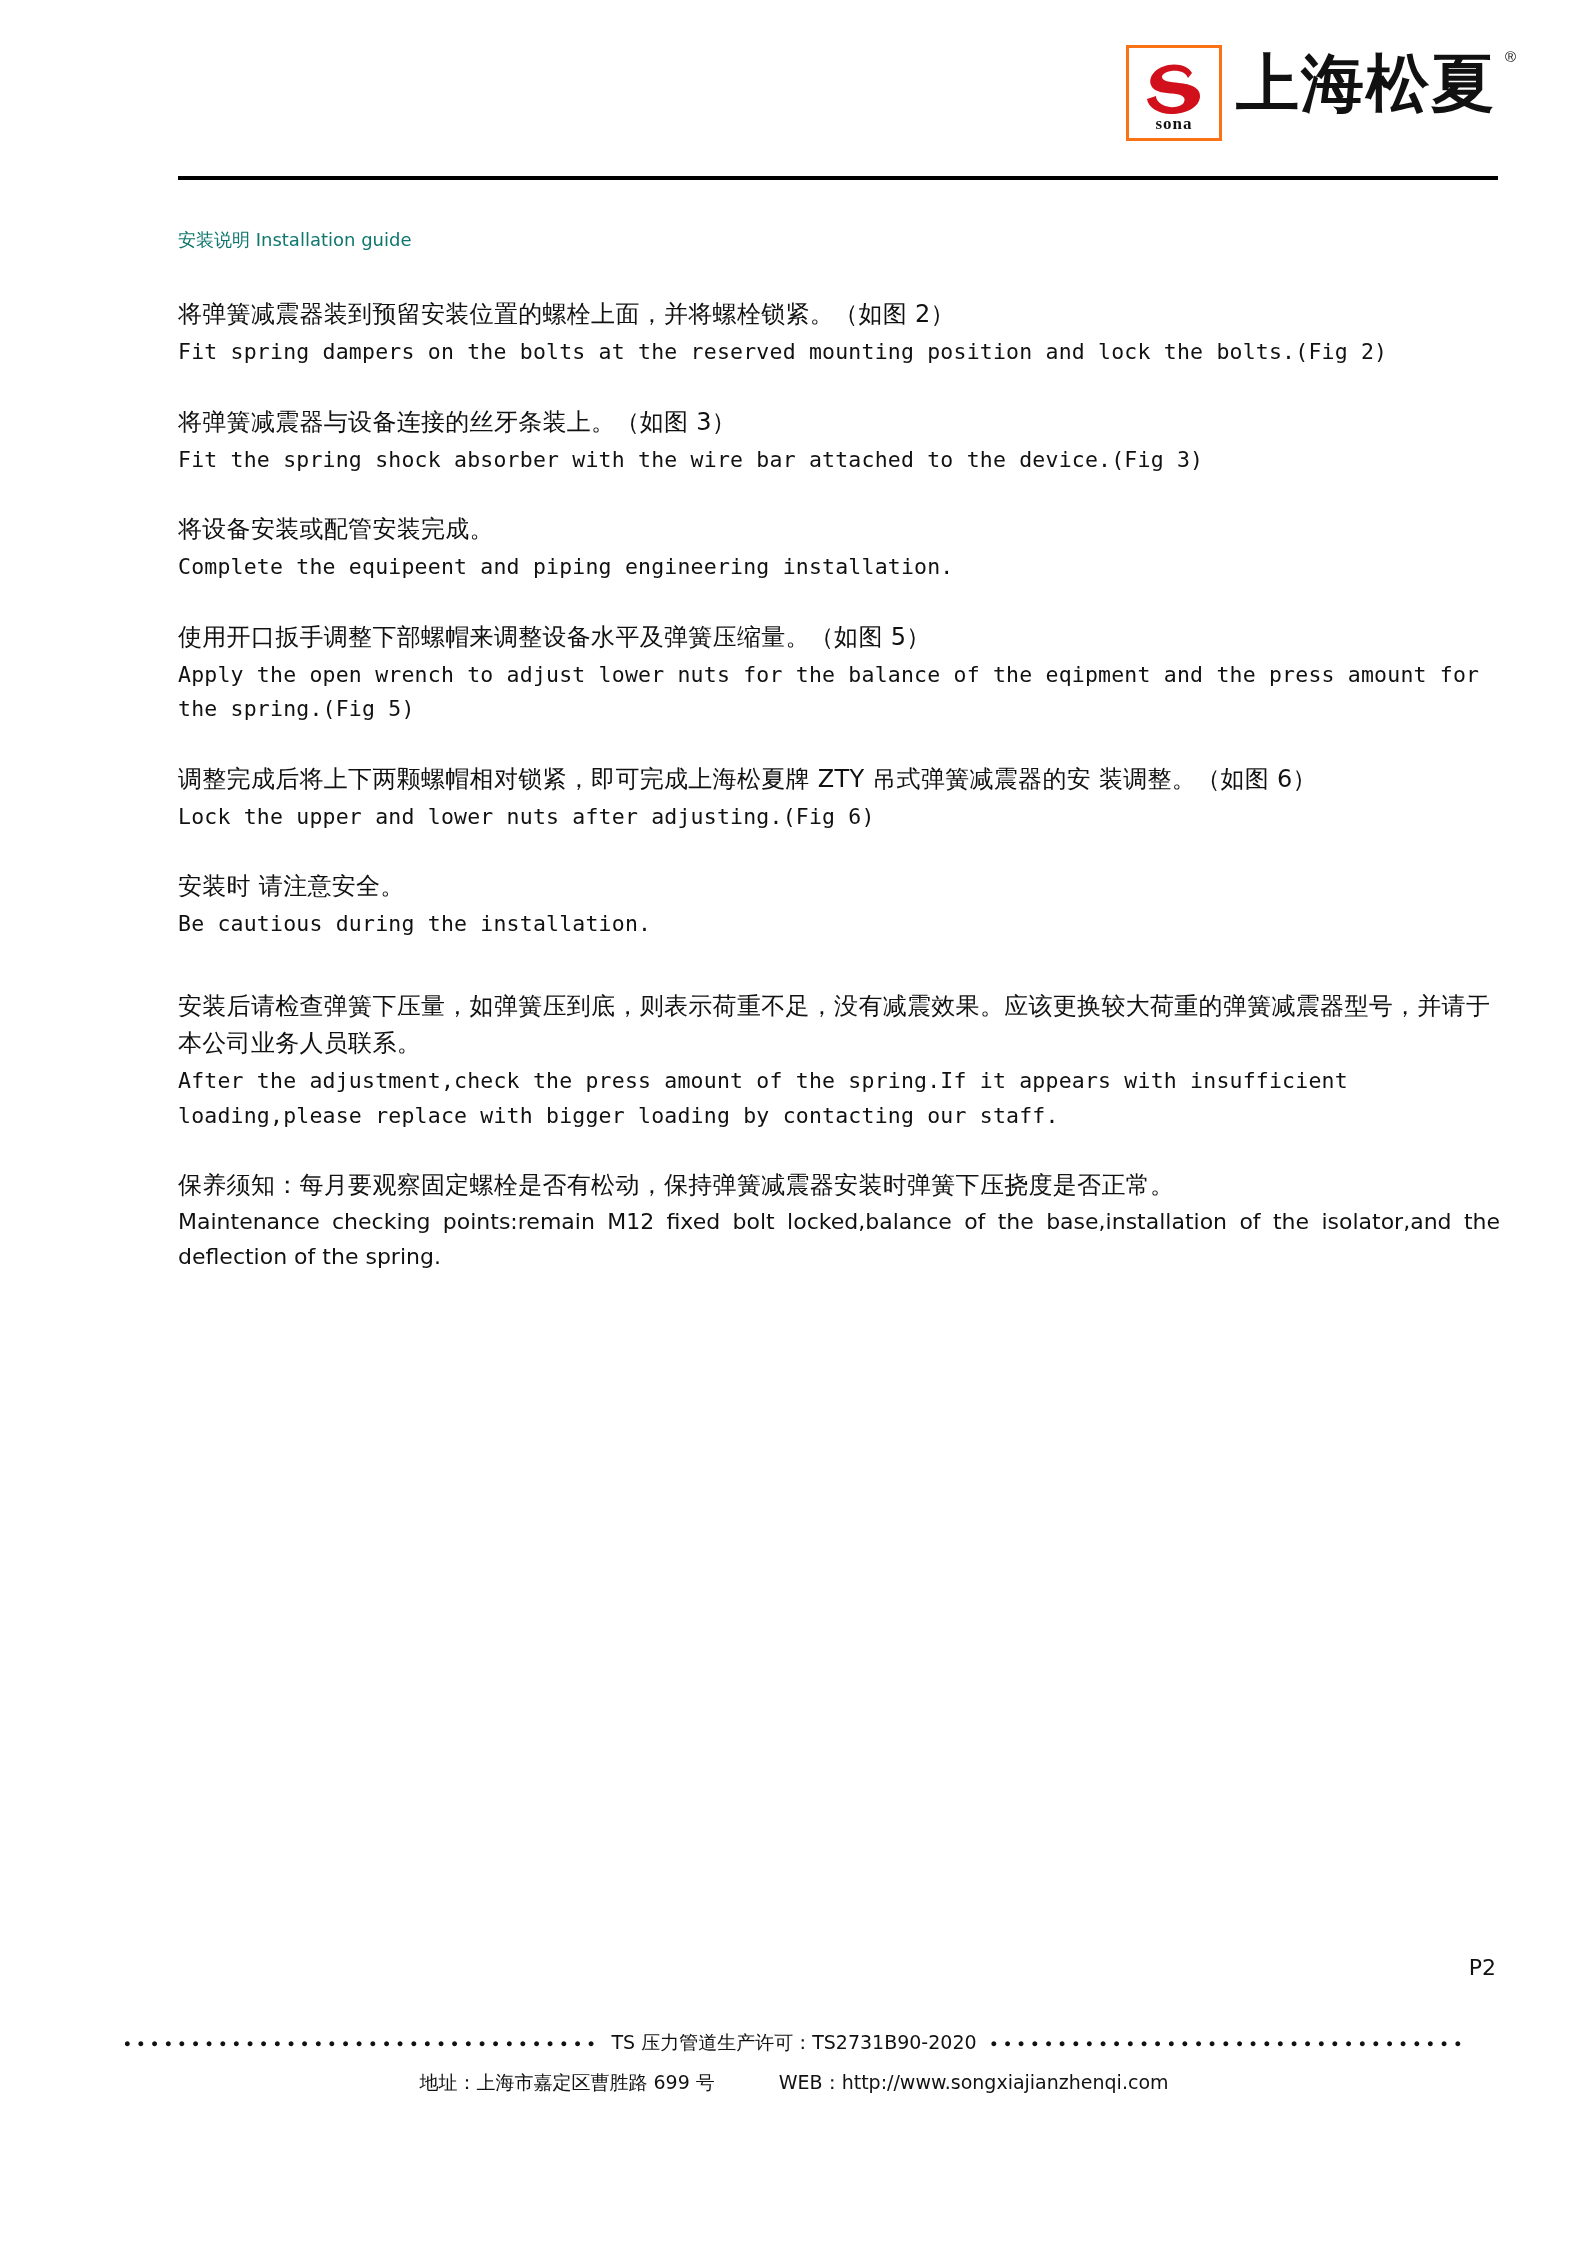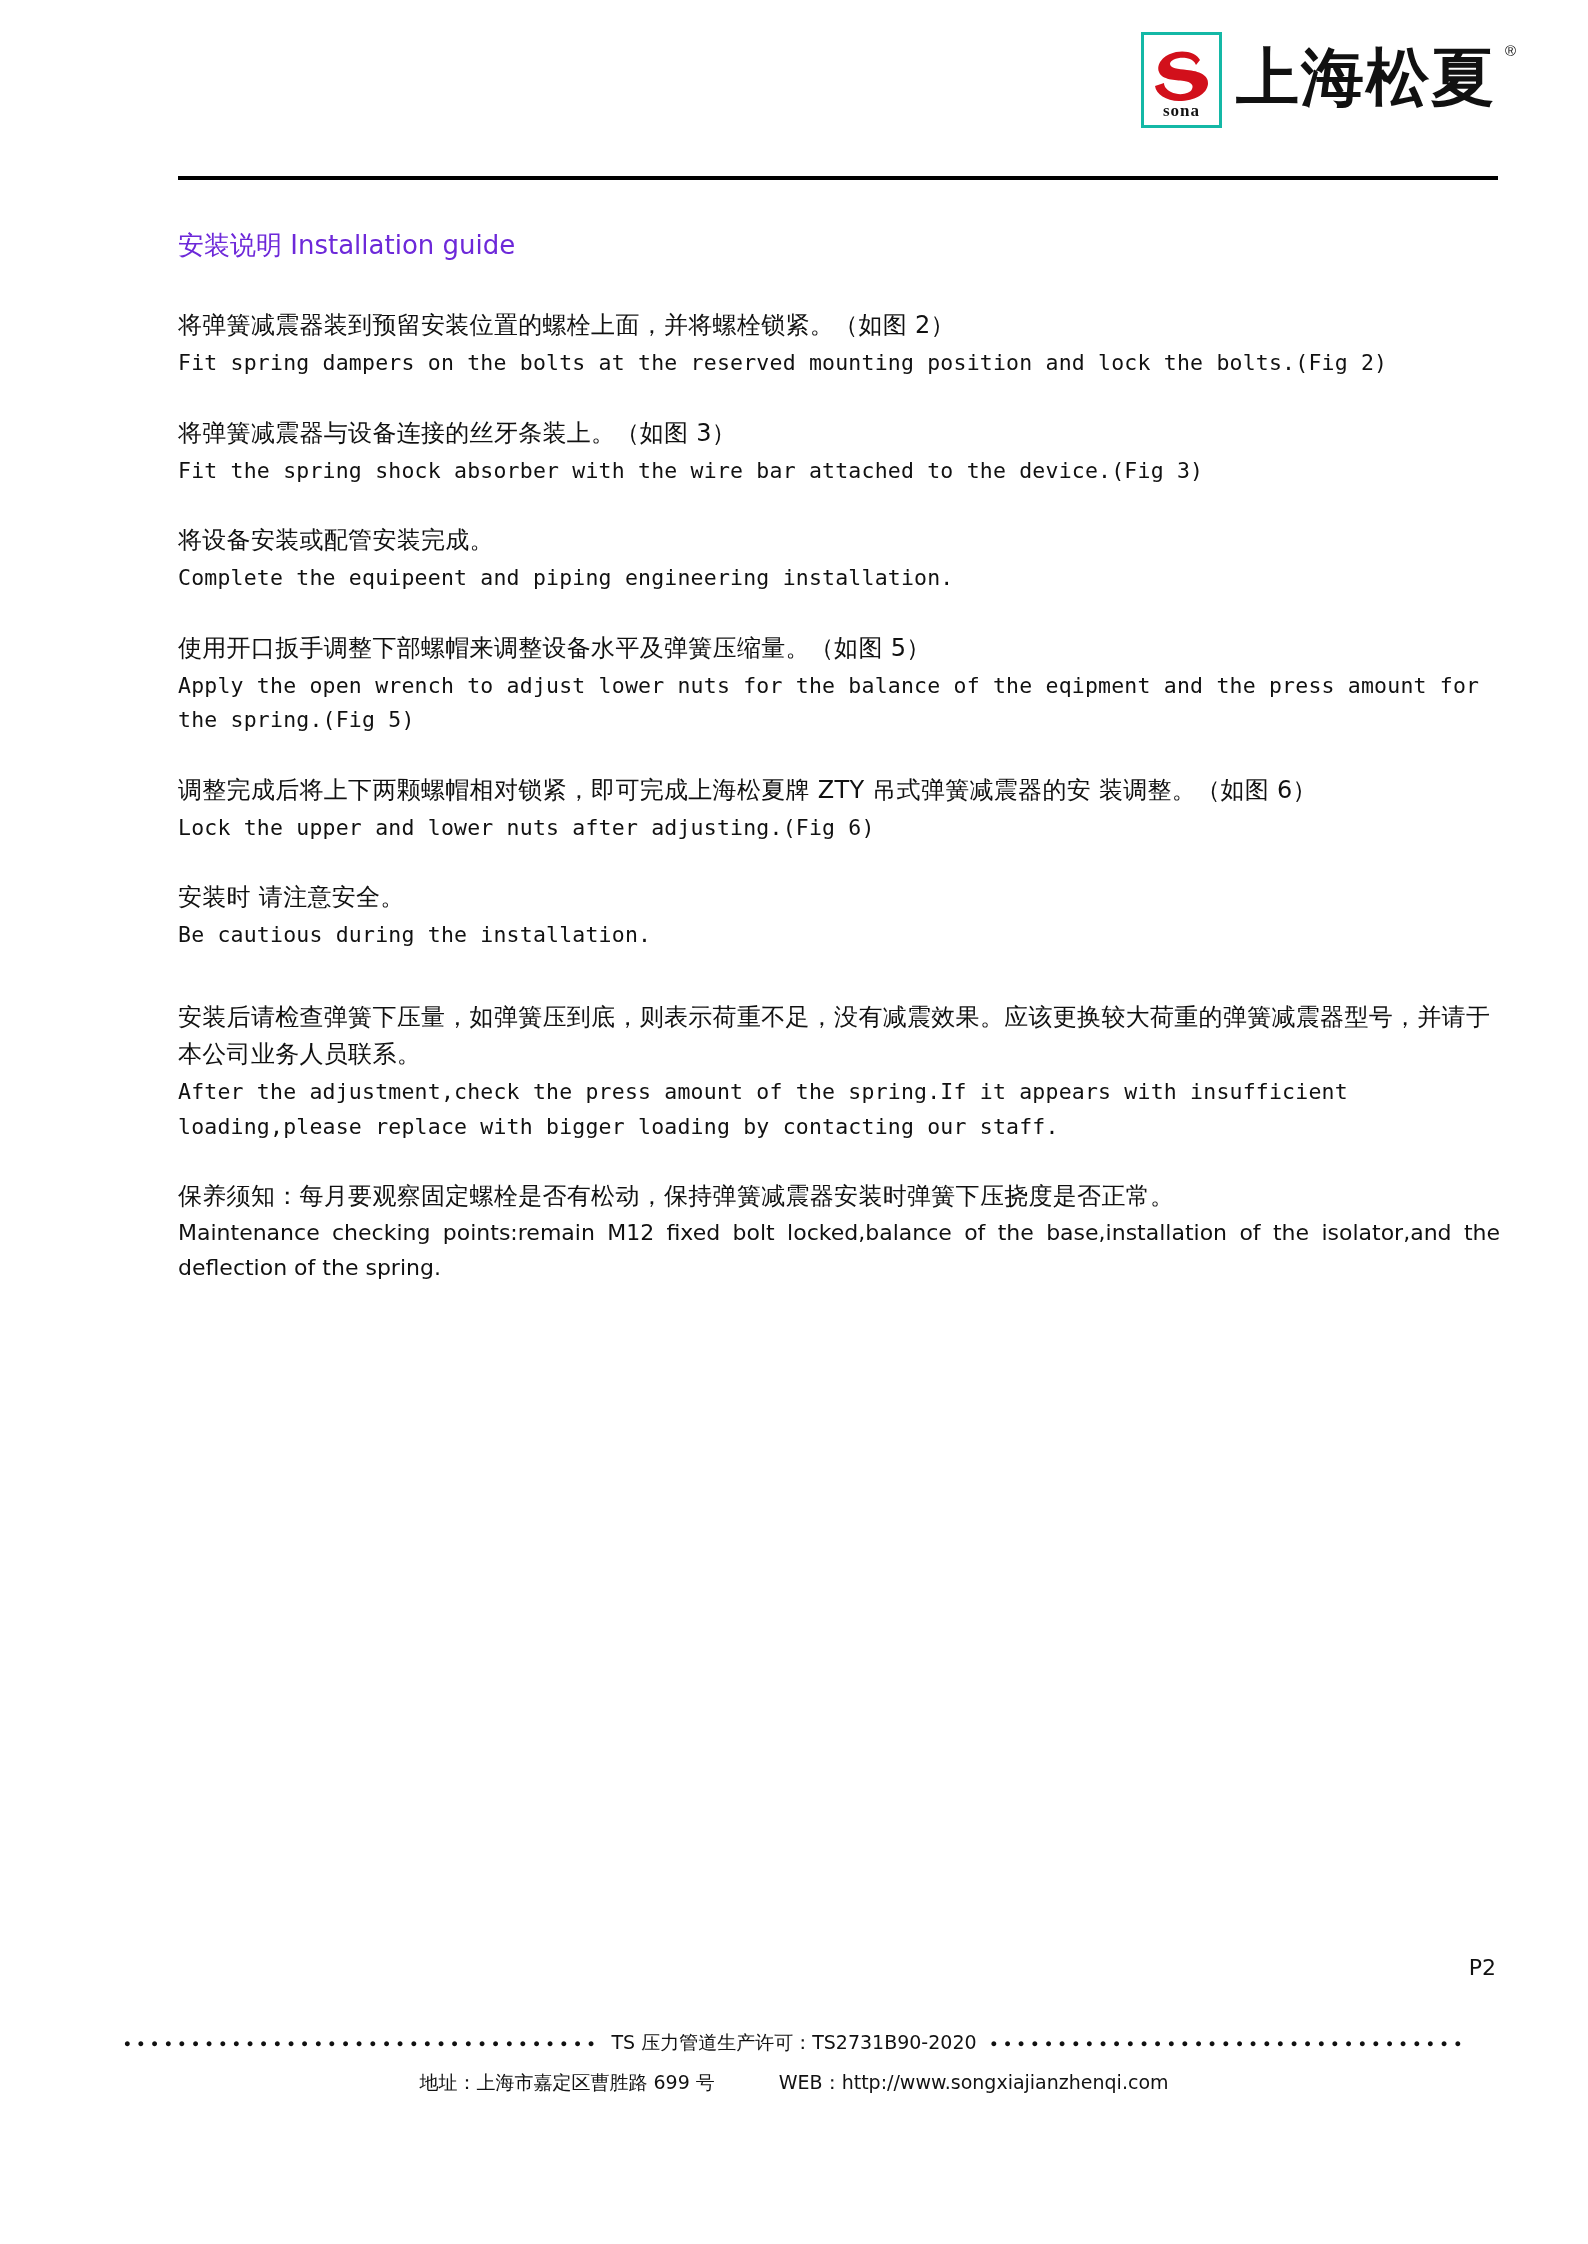--- a/index.html
+++ b/index.html
@@ -31,24 +31,25 @@
   .logo-wrap {
     position: absolute;
     right: 92px;
     top: 14px;
     display: flex;
     align-items: center;
     gap: 14px;
   }
   .logo-mark {
     position: relative;
-    width: 81px;
+    width: 96px;
     height: 96px;
-    border: 3px solid #14b8a6;
+    border: 3px solid #f97316;
     box-sizing: border-box;
+    margin-top: 13px;
   }
   .logo-mark .s-shape {
     position: absolute;
     left: 50%;
     top: 46%;
     transform: translate(-50%, -50%);
   }
   .logo-mark .sona-text {
     position: absolute;
     bottom: 4px;
@@ -87,22 +88,22 @@
   }
 
   
   .content {
     position: absolute;
     left: 178px;
     right: 88px;
     top: 228px;
   }
   .doc-title {
-    font-size: 26px;
-    color: #6d28d9;
+    font-size: 18px;
+    color: #0f766e;
     margin-bottom: 44px;
     font-family: "DejaVu Sans", sans-serif;
   }
   .block {
     margin-bottom: 24px;
   }
   .cn {
     font-family: "DejaVu Sans", sans-serif;
     font-size: 24px;
     line-height: 1.55;

